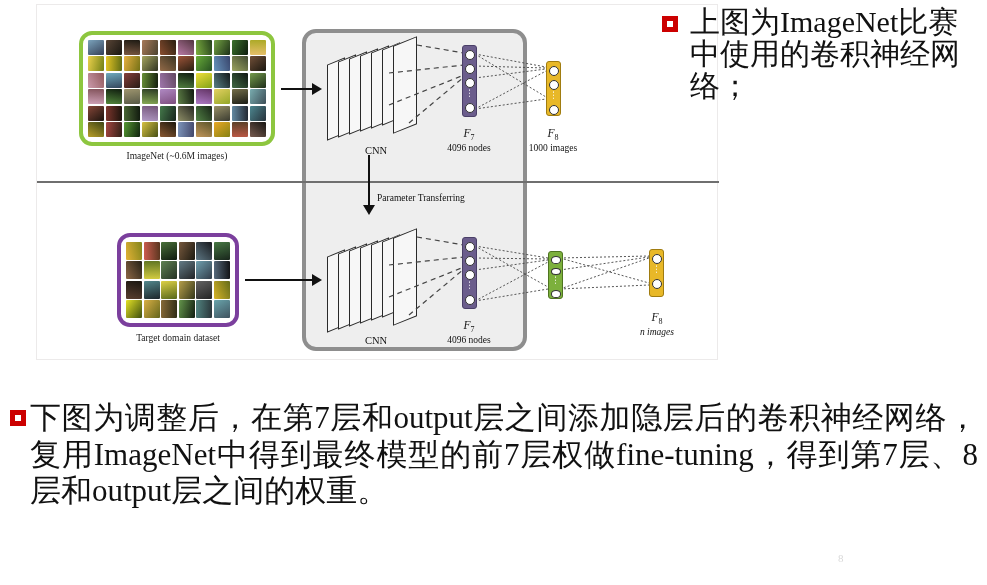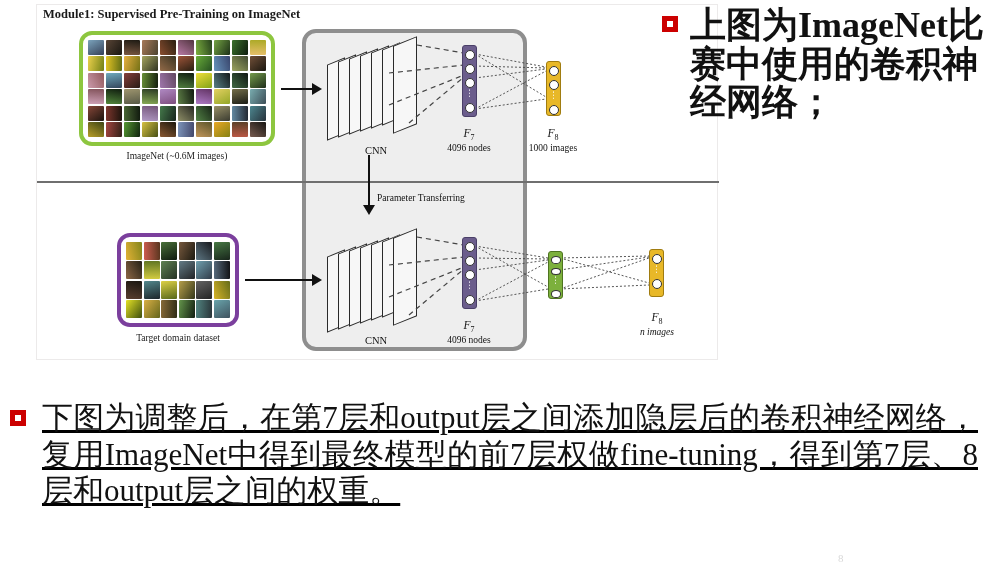--- a/index.html
+++ b/index.html
@@ -151,49 +151,47 @@
     background:#ffffff;
     vertical-align:top;
     flex:0 0 auto;
   }
   #top-note{
     position:absolute;left:662px;top:6px;width:322px;
     display:flex;align-items:flex-start;gap:12px;
   }
   #top-note .bullet-square{margin-top:10px;}
   #top-note-text{
-    font-size:36px;line-height:1.07;color:#111;
+    font-size:30px;line-height:1.07;color:#111;
     font-family:"Liberation Serif", serif;
     word-break:break-all;
-    font-weight:bold;
   }
 
   #bottom-note{
     position:absolute;left:10px;top:400px;width:968px;
-    display:flex;align-items:flex-start;gap:16px;text-decoration:underline;
+    display:flex;align-items:flex-start;gap:4px;
   }
   #bottom-note .bullet-square{margin-top:10px;}
   #bottom-note-text{
     font-size:31px;line-height:1.18;color:#111;
     font-family:"Liberation Serif", serif;
     text-align:justify;
   }
 
   #page-number{
     position:absolute;left:838px;top:552px;
     font-size:11px;color:#d8d8d8;
     font-family:"Liberation Serif", serif;
   }
 </style>
 </head>
 <body>
 
 <div id="figure">
 
-  <div class="fig-label" id="mod1-label">Module1: Supervised Pre-Training on ImageNet</div>
 
   <div id="mid-divider"></div>
 
 
   <div id="cnn-container"></div>
   <div id="cnn-container-divider"></div>
 
   <div class="dataset" id="imagenet-panel">
       <div class="thumb" style="background: linear-gradient(149deg, rgb(123, 163, 188), rgb(52, 63, 86));"></div>
       <div class="thumb" style="background: linear-gradient(124deg, rgb(89, 69, 54), rgb(24, 22, 17));"></div>

